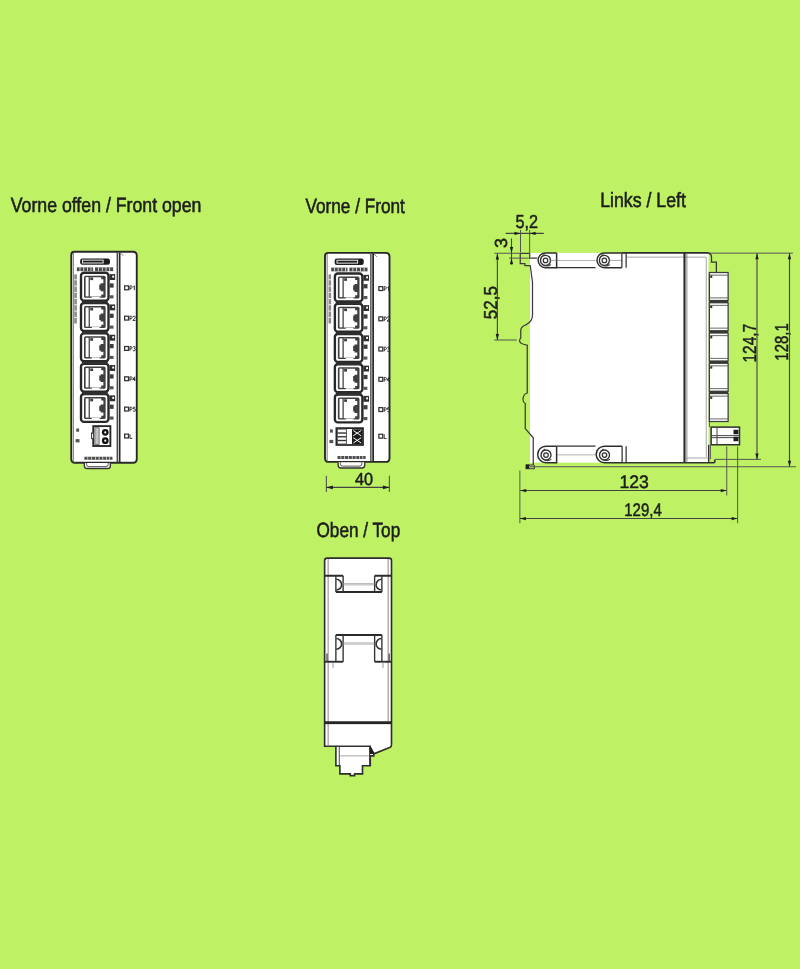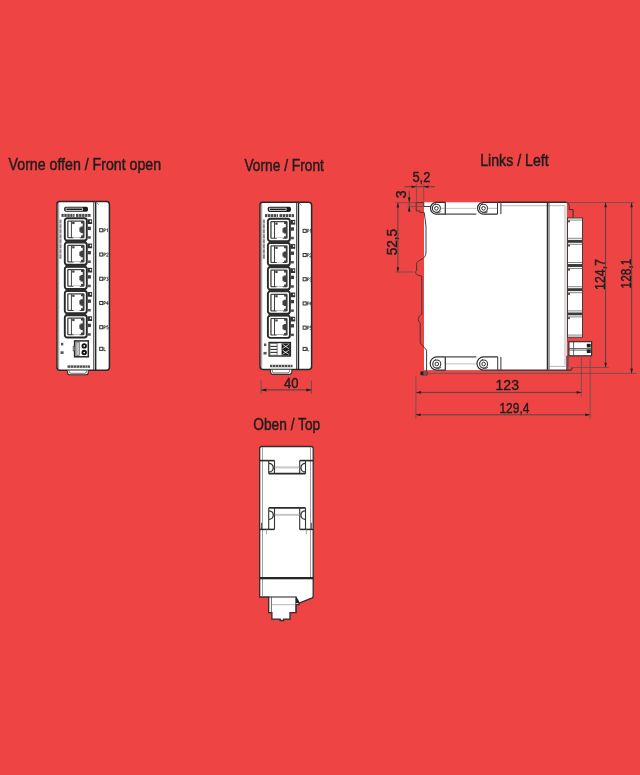--- a/index.html
+++ b/index.html
@@ -1,16 +1,16 @@
 <!DOCTYPE html>
 <html><head>
 <meta charset="utf-8">
 <style>
   html,body{margin:0;padding:0;background:#fff;}
-  .page{position:relative;width:640px;height:775px;background:#ef4444;overflow:hidden;transform:translateZ(0);will-change:transform;
+  .page{position:relative;width:640px;height:775px;background:#bef264;overflow:hidden;transform:translateZ(0);will-change:transform;
         font-family:"Liberation Sans", sans-serif;}
   svg{position:absolute;left:0;top:0;}
   text{font-family:"Liberation Sans", sans-serif;fill:#1d1d1d;}
 </style>
 </head>
 <body>
 <div class="page">
 <svg width="640" height="775" viewBox="0 0 640 775">
 <defs>
 <g id="port">

